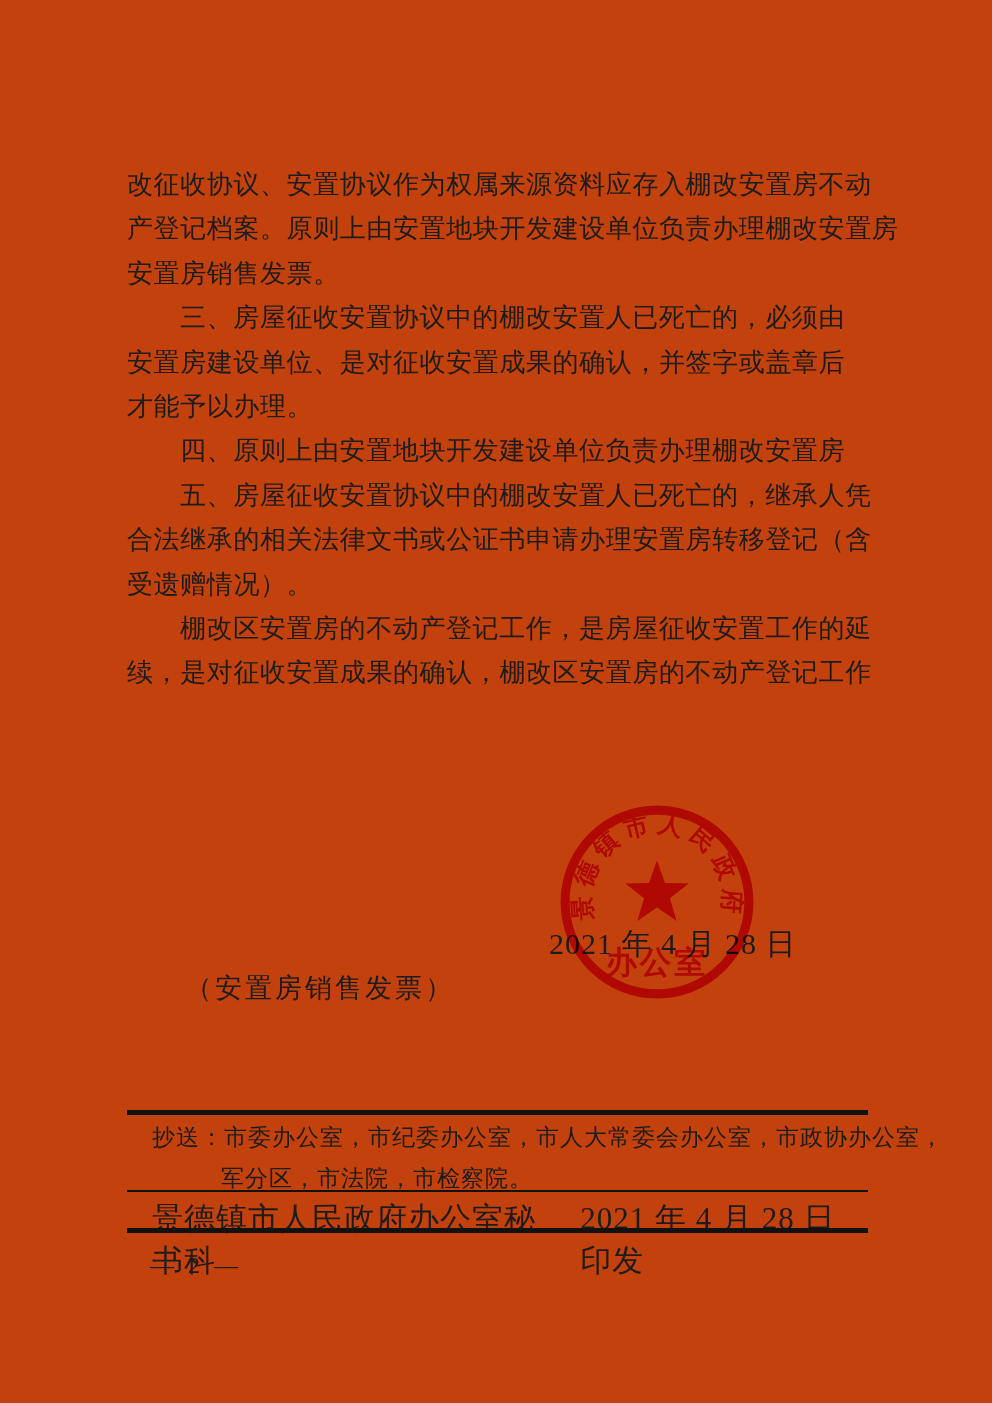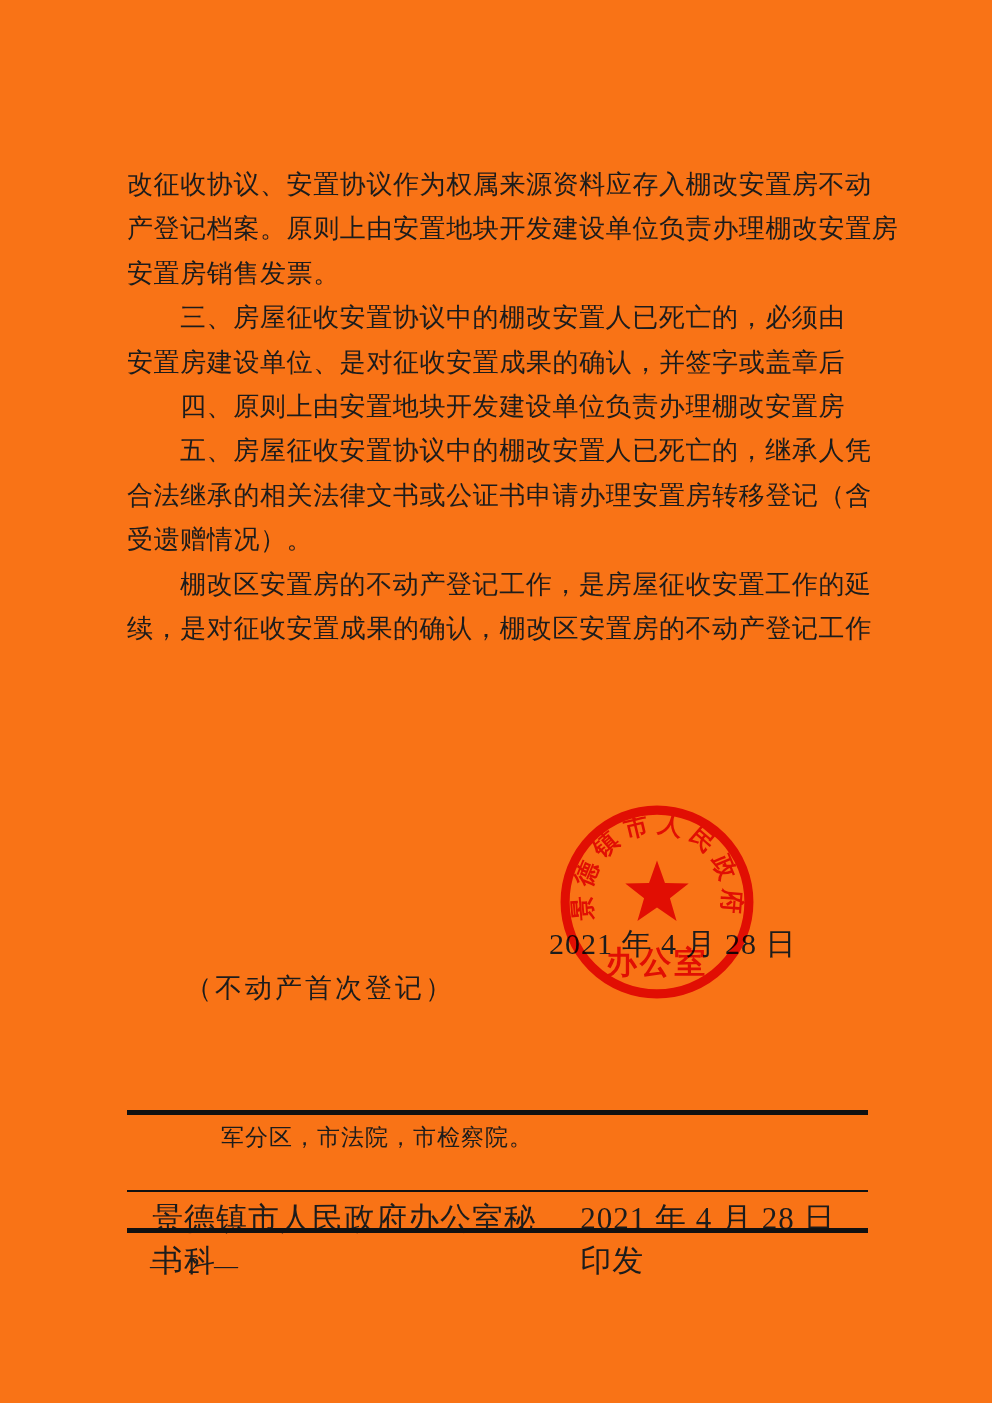--- a/index.html
+++ b/index.html
@@ -1,19 +1,19 @@
 <!DOCTYPE html>
 <html><head>
 <meta charset="utf-8">
 <style>
   html,body{margin:0;padding:0;background:#888;}
   .page{
     position:relative;
     width:992px;height:1403px;
-    background:#f97316;
+    background:#c2410c;
     overflow:hidden;
     font-family:"Liberation Serif","DejaVu Serif",serif;
     color:#1c1c1c;
   }
   
   .body-text{
     position:absolute;left:127px;top:163px;width:745px;
   }
   .body-text p{
     margin:0;
@@ -42,21 +42,21 @@
   
   .rule{position:absolute;left:127px;width:741px;background:#111;}
   .rule-top{top:1110px;height:5px;}
   .rule-mid{top:1190px;height:2px;}
   .rule-bottom{top:1228px;height:5px;}
   .cc-block{
     position:absolute;left:127px;top:1121px;width:741px;
     font-size:23px;line-height:34px;letter-spacing:1px;
   }
   .cc-block .cc1{padding-left:25px;white-space:nowrap;}
-  .cc-block .cc2{padding-left:94px;white-space:nowrap;}
+  .cc-block .cc2{padding-left:94px;white-space:nowrap;margin-top:7px;}
   .pub-row{
     position:absolute;left:127px;top:1198px;width:741px;
     display:flex;justify-content:space-between;align-items:center;
     font-size:31px;letter-spacing:1px;
   }
   .pub-row .publisher{padding-left:25px;}
   .pub-row .print-date{padding-right:4px;margin-left:30px;}
   .page-num{
     position:absolute;left:150px;top:1252px;
     font-size:24px;letter-spacing:4px;white-space:nowrap;
@@ -66,45 +66,47 @@
 <body>
 
 <div class="page">
 
   <main class="body-text">
     <p>改征收协议、安置协议作为权属来源资料应存入棚改安置房不动</p>
     <p>产登记档案。原则上由安置地块开发建设单位负责办理棚改安置房</p>
     <p>安置房销售发票。</p>
     <p class="indent">三、房屋征收安置协议中的棚改安置人已死亡的，必须由</p>
     <p>安置房建设单位、是对征收安置成果的确认，并签字或盖章后</p>
+    <p>才能予以办理。</p>
     <p class="indent">四、原则上由安置地块开发建设单位负责办理棚改安置房</p>
     <p class="indent">五、房屋征收安置协议中的棚改安置人已死亡的，继承人凭</p>
     <p>合法继承的相关法律文书或公证书申请办理安置房转移登记（含</p>
     <p>受遗赠情况）。</p>
     <p class="indent">棚改区安置房的不动产登记工作，是房屋征收安置工作的延</p>
     <p>续，是对征收安置成果的确认，棚改区安置房的不动产登记工作</p>
   </main>
 
   <div class="date-line">2021 年 4 月 28 日</div>
 
   <svg class="seal" viewBox="0 0 200 200" xmlns="http://www.w3.org/2000/svg">
     <circle cx="100" cy="100" r="91" fill="none" stroke-width="9" stroke="#e6140f"></circle>
     <path id="sealArcPath" d="M 38.5 121 A 66 66 0 1 1 161.5 121" fill="none"></path>
     <text font-size="24" font-weight="bold" letter-spacing="7" font-family="Liberation Serif, DejaVu Serif, serif" fill="#e6140f">
       <textPath href="#sealArcPath" startOffset="50%" text-anchor="middle">景德镇市人民政府</textPath>
     </text>
     <polygon points="100,59 107.9,81.1 131.4,81.8 112.8,96.2 119.4,118.7 100,105.5 80.6,118.7 87.2,96.2 68.6,81.8 92.1,81.1" fill="#e6140f"></polygon>
     <text x="100" y="170" text-anchor="middle" font-size="31" font-weight="bold" letter-spacing="3" font-family="Liberation Serif, DejaVu Serif, serif" fill="#e6140f">办公室</text>
   </svg>
 
-  <div class="disclosure-note">（不动产首次登记）</div>
+  <div class="disclosure-note">（安置房销售发票）</div>
 
   <div class="rule rule-top"></div>
 
   <div class="cc-block">
+    <div class="cc1">抄送：市委办公室，市纪委办公室，市人大常委会办公室，市政协办公室，</div>
     <div class="cc2">军分区，市法院，市检察院。</div>
   </div>
 
   <div class="rule rule-mid"></div>
 
   <div class="pub-row">
     <span class="publisher">景德镇市人民政府办公室秘书科</span>
     <span class="print-date">2021 年 4 月 28 日印发</span>
   </div>
 

